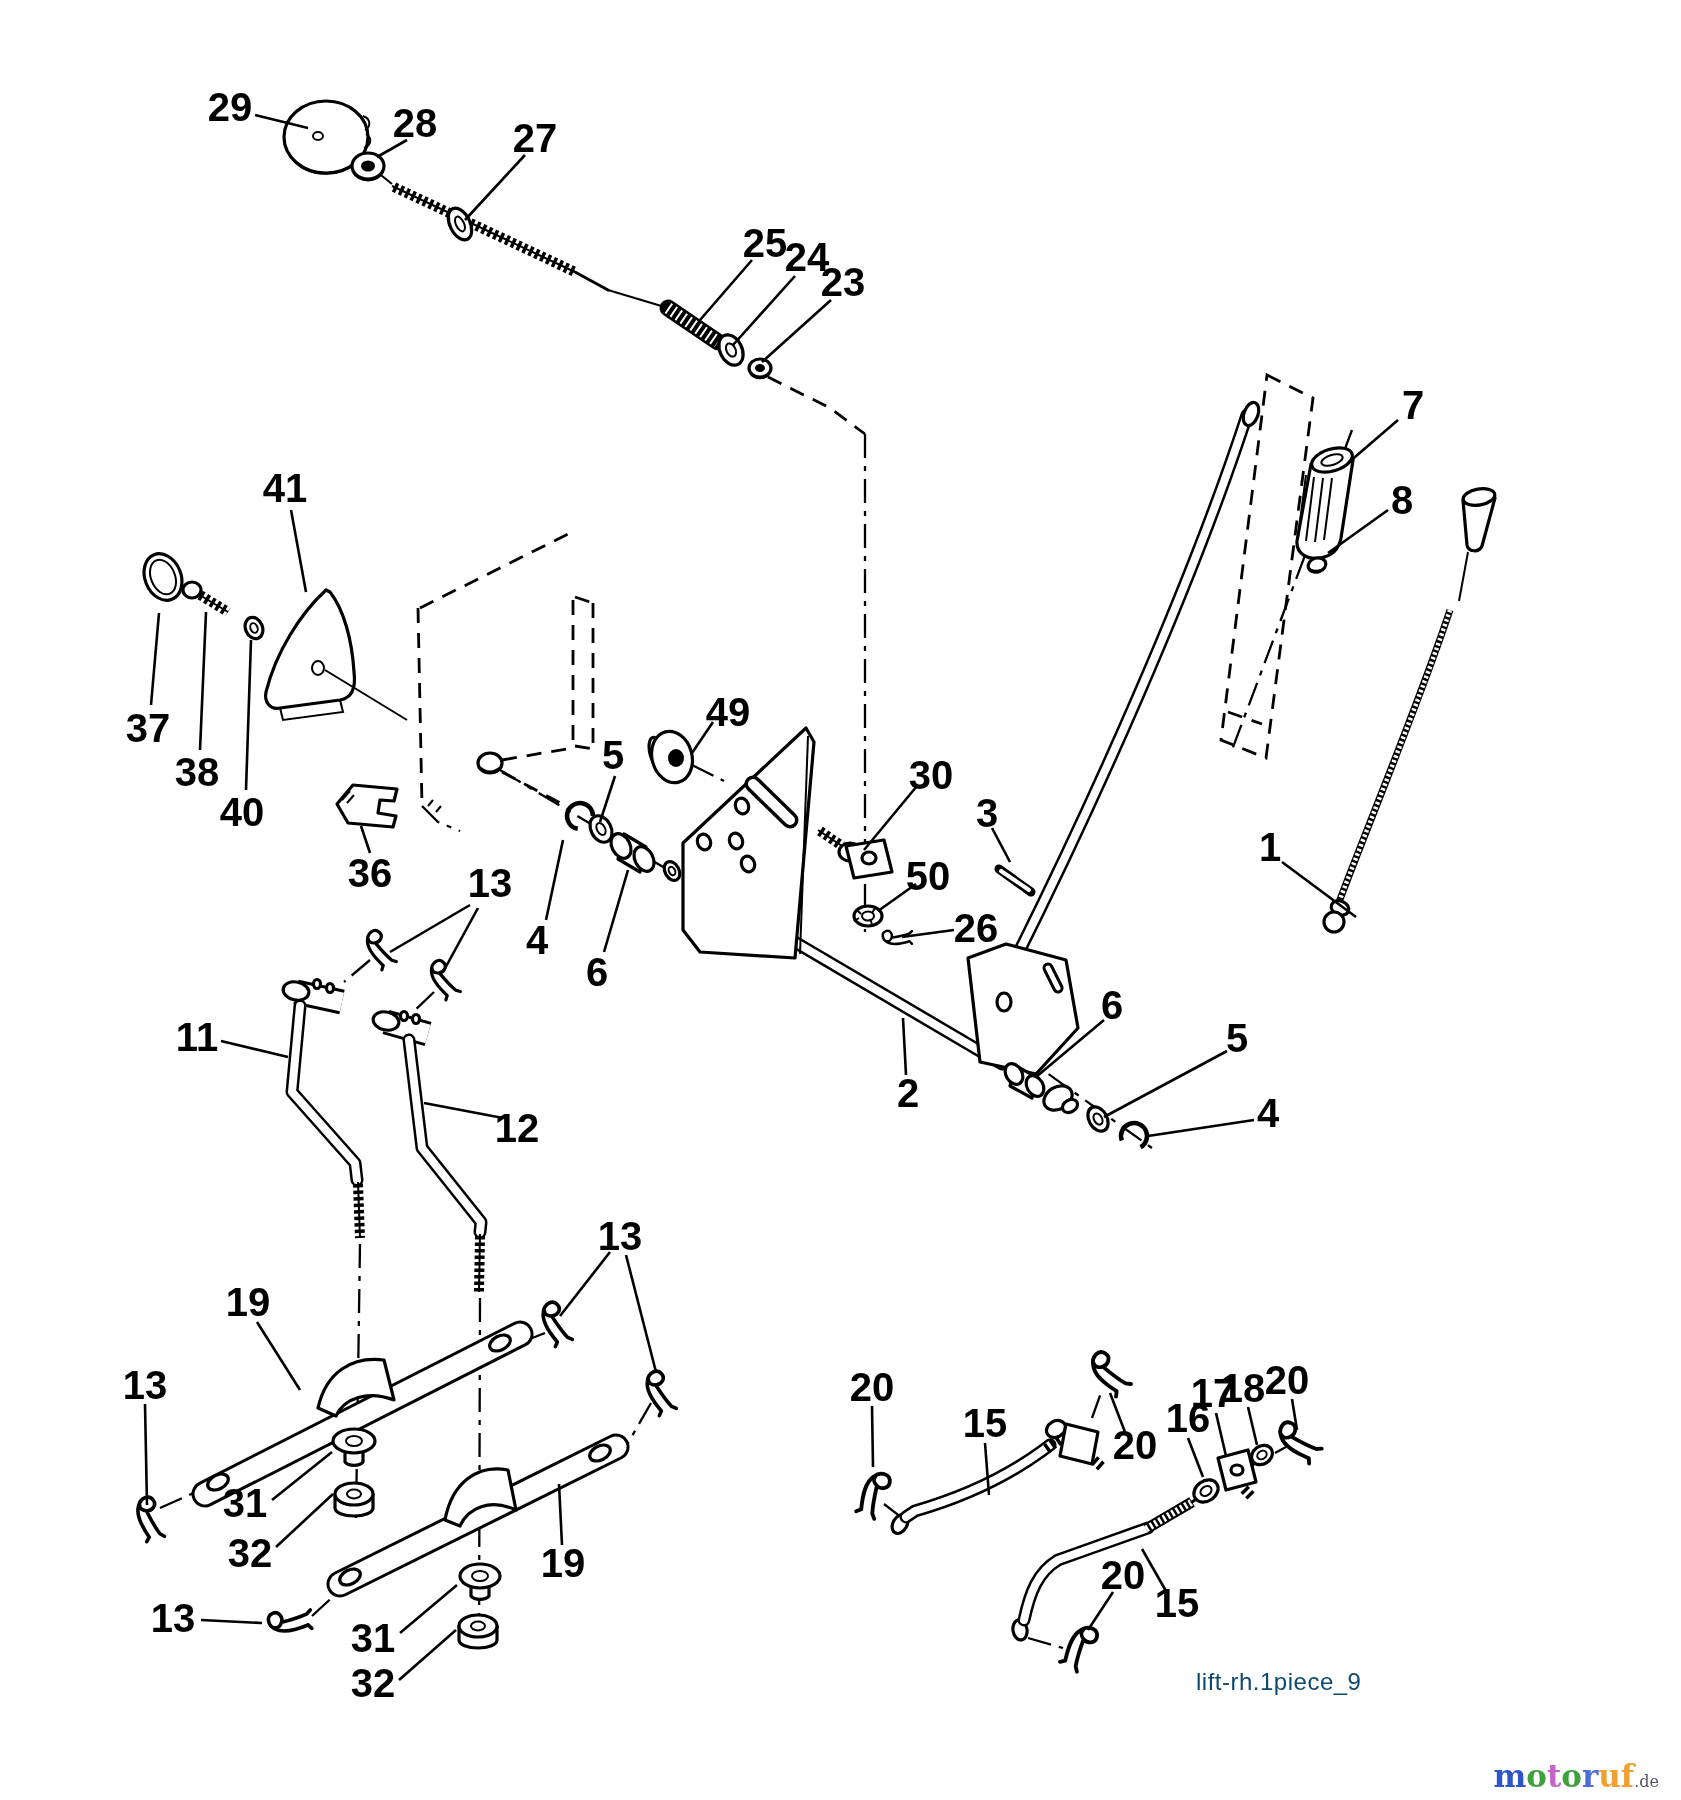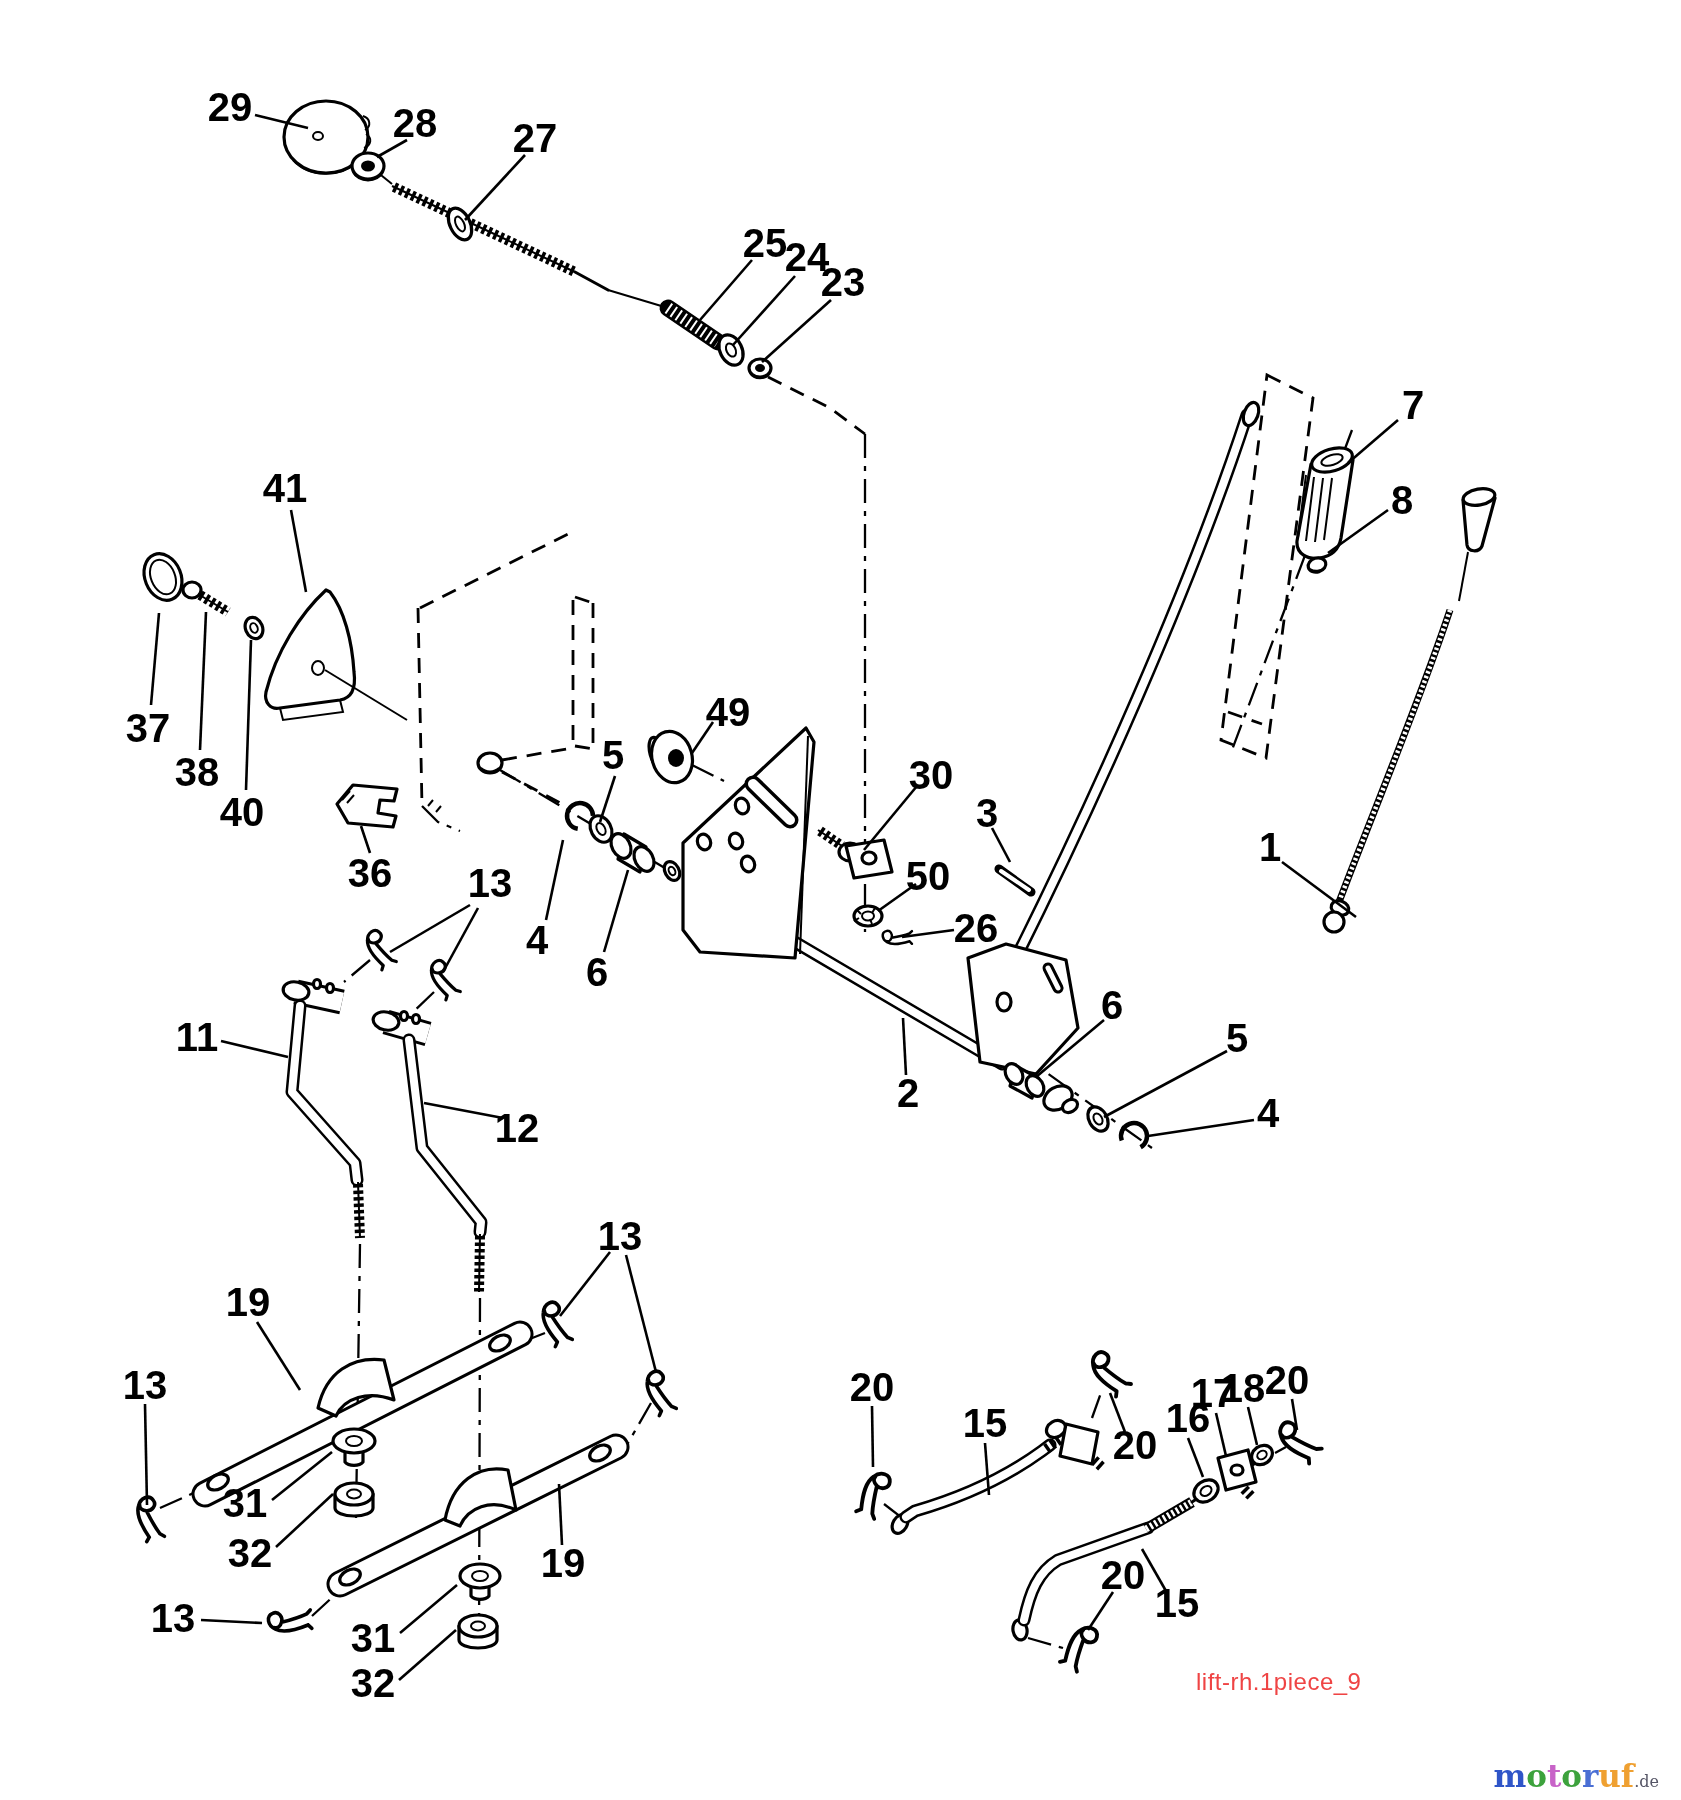--- a/index.html
+++ b/index.html
@@ -1,20 +1,20 @@
 <!DOCTYPE html>
 <html><head>
 <meta charset="utf-8">
 <style>
   html,body{margin:0;padding:0;background:#fff;}
   #stage{position:relative;width:1681px;height:1800px;background:#fff;overflow:hidden;
          font-family:"Liberation Sans",sans-serif;border-radius:14px;}
   svg{position:absolute;left:0;top:0;}
   .callout-text{font-family:"Liberation Sans",sans-serif;font-weight:bold;font-size:40px;fill:#000;}
-  #caption{position:absolute;left:1196px;top:1668px;font-size:24px;color:#ef4444;
+  #caption{position:absolute;left:1196px;top:1668px;font-size:24px;color:#0c4a6e;
            font-family:"Liberation Sans",sans-serif;letter-spacing:.5px;}
   #watermark{position:absolute;right:22px;bottom:8px;font-family:"DejaVu Serif",serif;
              font-weight:bold;font-size:31px;line-height:1;}
   #watermark .suffix{font-size:16px;font-weight:normal;}
 </style>
 </head>
 <body>
 
 <div id="stage">
 <svg id="art" width="1681" height="1800" viewBox="0 0 1681 1800">

